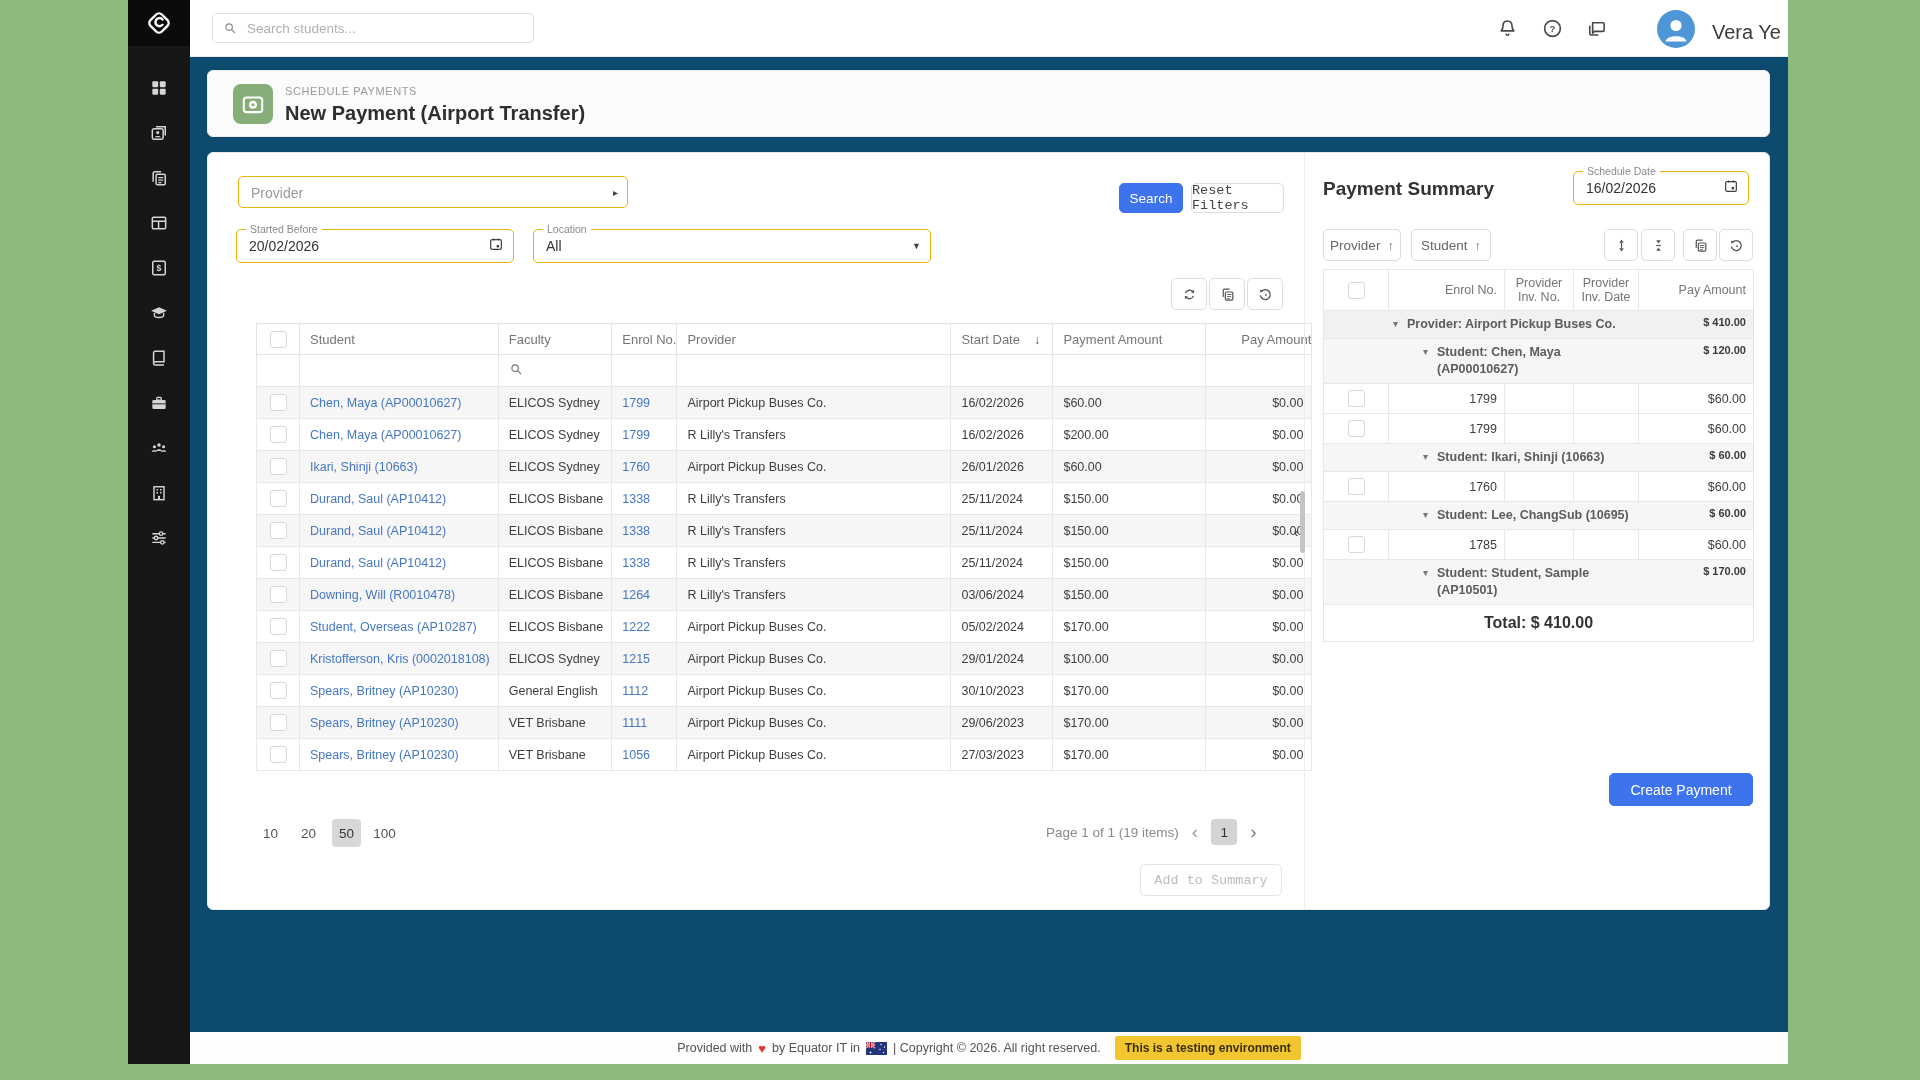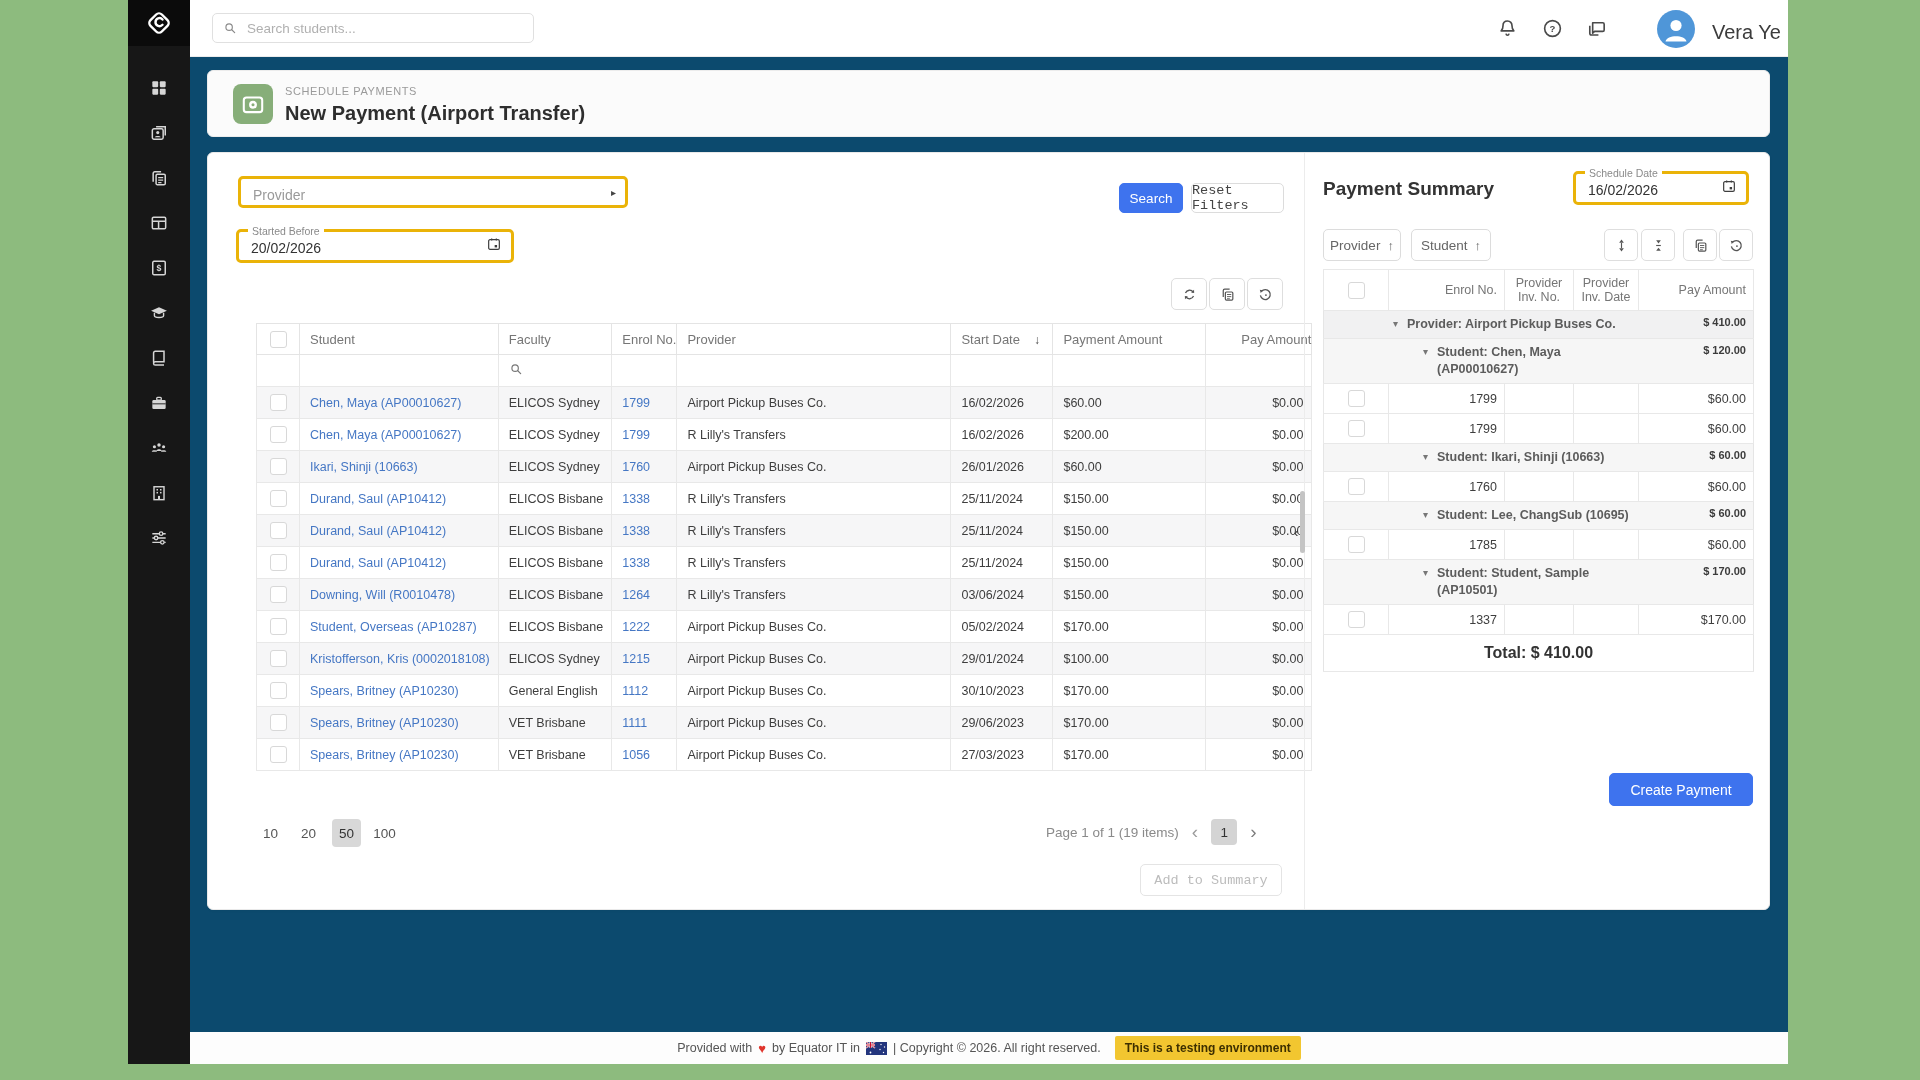--- a/index.html
+++ b/index.html
@@ -23,21 +23,21 @@
   .avatar{position:absolute;left:1467px;top:10px;width:38px;height:38px;border-radius:50%;background:#4f96d8;cursor:pointer;overflow:hidden;}
   .uname{position:absolute;left:1522px;top:21px;font-size:20px;color:#3c3c3c;cursor:pointer;}
   
   .page{position:absolute;left:62px;top:57px;width:1598px;height:1007px;background:#0c4a6e;}
   .band{position:absolute;left:17px;top:13px;width:1563px;height:67px;background:#fbfbfb;border:1px solid #ececec;border-radius:6px;box-sizing:border-box;}
   .band-ico{position:absolute;left:25px;top:13px;width:40px;height:40px;border-radius:8px;background:#87ae79;display:flex;align-items:center;justify-content:center;}
   .crumb{position:absolute;left:77px;top:14px;font-size:11px;color:#9a9a9a;letter-spacing:.6px;}
   .ptitle{position:absolute;left:77px;top:31px;font-size:20px;font-weight:700;color:#2e2e2e;}
   
   .card{position:absolute;left:17px;top:95px;width:1563px;height:758px;background:#fff;border:1px solid #e9e9e9;border-radius:6px;box-sizing:border-box;box-shadow:0 1px 3px rgba(0,0,0,.04);}
-  .field{position:absolute;border:3px solid #eab308;border-radius:5px;background:#fff;box-sizing:border-box;}
+  .field{position:absolute;border:1px solid #eab308;border-radius:5px;background:#fff;box-sizing:border-box;}
   .flabel{position:absolute;top:-7px;left:9px;background:#fff;padding:0 4px;font-size:10.5px;color:#8a8a8a;line-height:12px;}
   .fval{font-size:14px;color:#333;padding-left:12px;line-height:32px;white-space:nowrap;}
   .fph{color:#9a9a9a;}
   .fico{position:absolute;right:9px;top:50%;transform:translateY(-50%);}
   .btn{position:absolute;border-radius:5px;font-size:13.5px;display:flex;align-items:center;justify-content:center;cursor:pointer;box-sizing:border-box;}
   .btn.blue{background:#3e73ee;color:#fff;border:1px solid #3e73ee;}
   .btn.white{background:#fff;color:#444;border:1px solid #dcdcdc;font-family:Liberation Mono, monospace;}
   .btn.disabled{color:#bcbcbc;border:1px solid #e4e4e4;cursor:default;}
   .icobtn{position:absolute;width:36px;height:32px;border:1px solid #dedede;border-radius:5px;background:#fff;display:flex;align-items:center;justify-content:center;cursor:pointer;box-sizing:border-box;}
   .icobtn svg{width:17px;height:17px;}
@@ -251,20 +251,25 @@
         <span class="flabel">Started Before</span>
         <span class="fval" style="line-height:32px;">20/02/2026</span>
         <span class="fico">
           <svg width="16" height="16" viewBox="0 0 24 24">
               <rect x="4" y="5.5" width="16" height="14.5" rx="2" fill="none" stroke="#3e3e3e" stroke-width="1.8"></rect>
               <path d="M8.5 3.8v3M15.5 3.8v3" stroke="#3e3e3e" stroke-width="1.8"></path>
               <rect x="13" y="13.5" width="3.6" height="3.6" fill="#3e3e3e"></rect>
             </svg>
         </span>
       </div>
+      <div class="field" style="left:325px;top:76px;width:398px;height:34px;">
+        <span class="flabel">Location</span>
+        <span class="fval" style="line-height:32px;">All</span>
+        <span class="fico" style="font-size:9px;color:#444;">▼</span>
+      </div>
 
       <span class="icobtn" style="left:963px;top:125px;">
         <svg viewBox="0 0 24 24">
             <path d="M6.3 9.8a6.2 6.2 0 0 1 11-.9" fill="none" stroke="#555" stroke-width="1.8"></path>
             <polygon points="18.4,5.2 18.6,10 14.2,9.2" fill="#555"></polygon>
             <path d="M17.7 14.2a6.2 6.2 0 0 1-11 .9" fill="none" stroke="#555" stroke-width="1.8"></path>
             <polygon points="5.6,18.8 5.4,14 9.8,14.8" fill="#555"></polygon>
           </svg>
       </span>
       <span class="icobtn" style="left:1001px;top:125px;">
@@ -579,27 +584,20 @@
               <td class="r">$60.00</td>
             </tr>
             <tr class="sgrp slvl">
               <td colspan="5">
                 <div class="grow">
                   <span class="caret">▾</span>
                   <div class="glabel">Student: Student, Sample (AP10501)</div>
                   <div class="gamt">$ 170.00</div>
                 </div>
               </td>
-            </tr>
-            <tr>
-              <td style="text-align:center"><span class="cb"></span></td>
-              <td class="r">1337</td>
-              <td></td>
-              <td></td>
-              <td class="r">$170.00</td>
             </tr>
           </tbody>
         <tfoot>
           <tr>
               <td class="total" colspan="5">Total: $ 410.00</td>
             </tr>
         </tfoot>
       </table>
 
       <div class="btn blue" style="left:1401px;top:620px;width:144px;height:33px;font-size:14px;">Create Payment</div>

